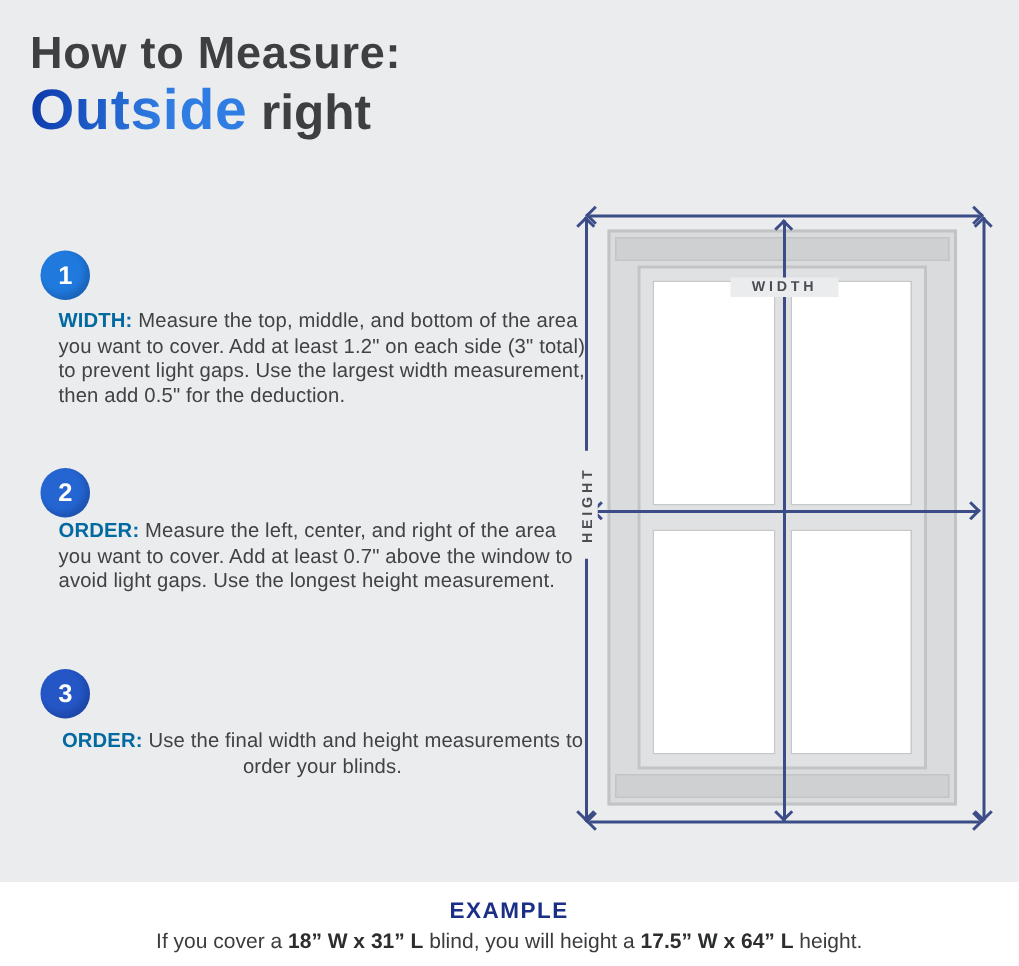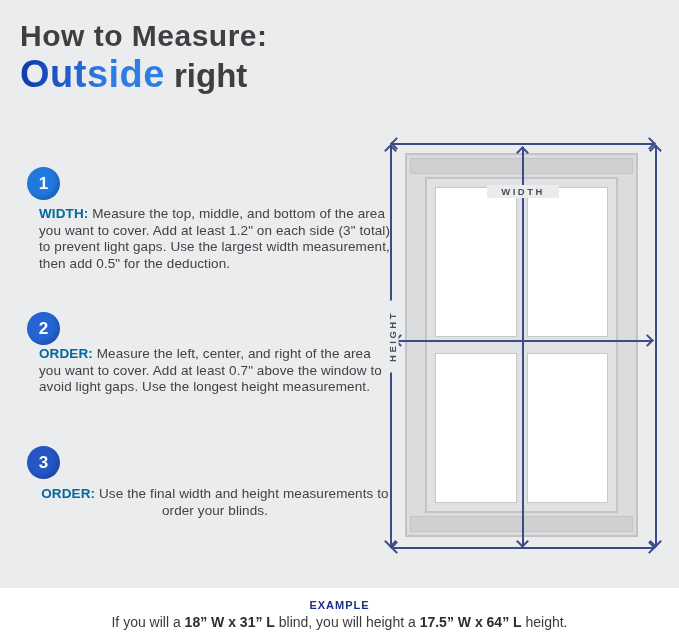--- a/index.html
+++ b/index.html
@@ -79,21 +79,21 @@
     position:absolute;z-index:4;background:var(--bg);
     font-size:9.5px;font-weight:700;letter-spacing:2.5px;color:var(--label-gray);
     text-align:center;padding:1px 4px;
   }
   .w-label{left:487px;top:137px;width:72px;margin-top:48px;}
   .h-label{left:356px;top:330px;width:72px;transform:rotate(-90deg);}
 
   
   .example{position:absolute;left:0;top:588px;width:679px;height:56px;
            background:#fff;text-align:center;}
-  .ex-h{margin-top:11px;font-size:11px;font-weight:800;letter-spacing:1px;
+  .ex-h{margin-top:11px;font-size:15px;font-weight:800;letter-spacing:1px;
         color:var(--example-navy);}
   .ex-t{margin-top:3px;font-size:14px;color:#3b3c3e;}
   .ex-t b{color:#2c2d2f;}
 </style>
 </head>
 <body>
 
 <div class="page">
 
   <header class="title">
@@ -148,16 +148,16 @@
     <div class="chev rD" style="left:518px;top:537px;"></div>
     <div class="chev rL" style="left:396px;top:336px;"></div>
     <div class="chev rR" style="left:643px;top:336px;"></div>
 
     <div class="dim-label w-label">WIDTH</div>
     <div class="dim-label h-label">HEIGHT</div>
   </section>
 
   <footer class="example">
     <div class="ex-h">EXAMPLE</div>
-    <p class="ex-t"><span>If you will a </span><b>18” W x 31” L</b><span> blind, you will height a </span><b>17.5” W x 64” L</b><span> height.</span></p>
+    <p class="ex-t"><span>If you cover a </span><b>18” W x 31” L</b><span> blind, you will height a </span><b>17.5” W x 64” L</b><span> height.</span></p>
   </footer>
 
 </div>
 
 </body></html>

